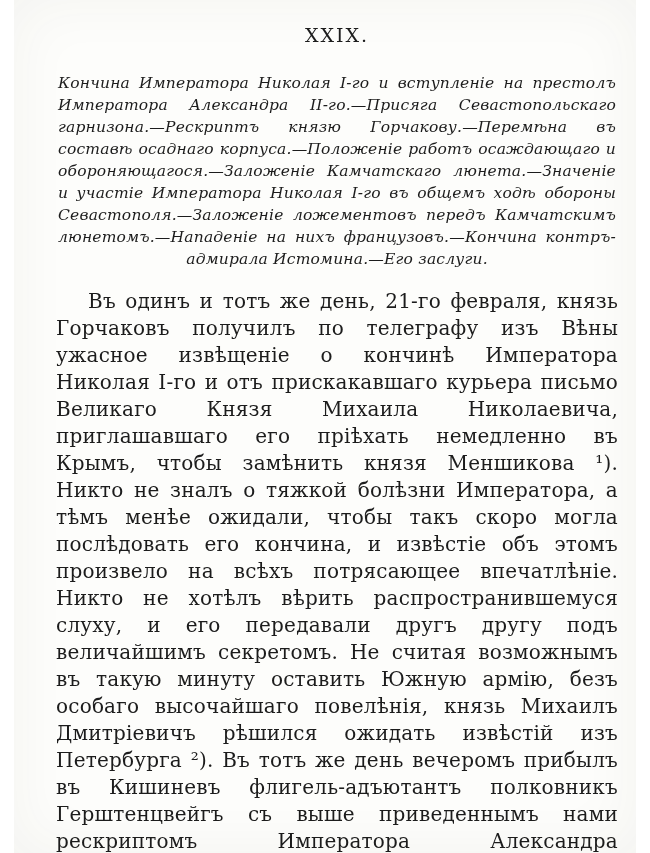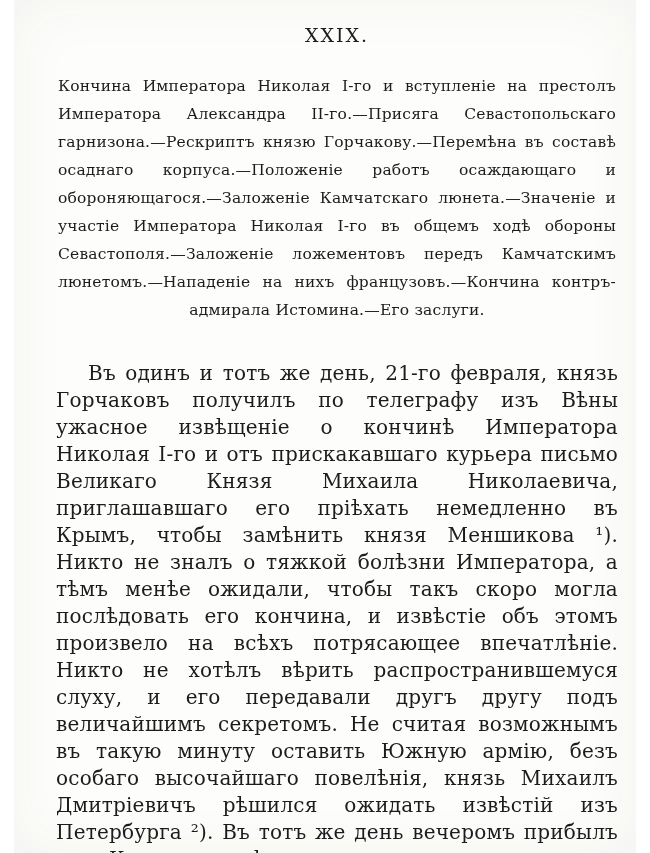--- a/index.html
+++ b/index.html
@@ -21,27 +21,28 @@
     overflow: hidden;
   }
   .chapter-number {
     margin: 0 0 26px 0;
     text-align: center;
     font-size: 19px;
     font-weight: normal;
     letter-spacing: 2px;
   }
   .summary {
-    margin: 0 0 36px 0;
+    margin: 0 0 18px 0;
     padding: 0 2px;
     font-size: 15.5px;
-    line-height: 28px;
+    line-height: 22px;
     text-align: justify;
     text-align-last: center;
     letter-spacing: 0.2px;
+    font-style: italic;
   }
   .body-text {
     margin: 0 0 14px 0;
     font-size: 20px;
     line-height: 27px;
     text-align: justify;
     text-indent: 32px;
     letter-spacing: 0.2px;
   }
   .footnote-rule {

